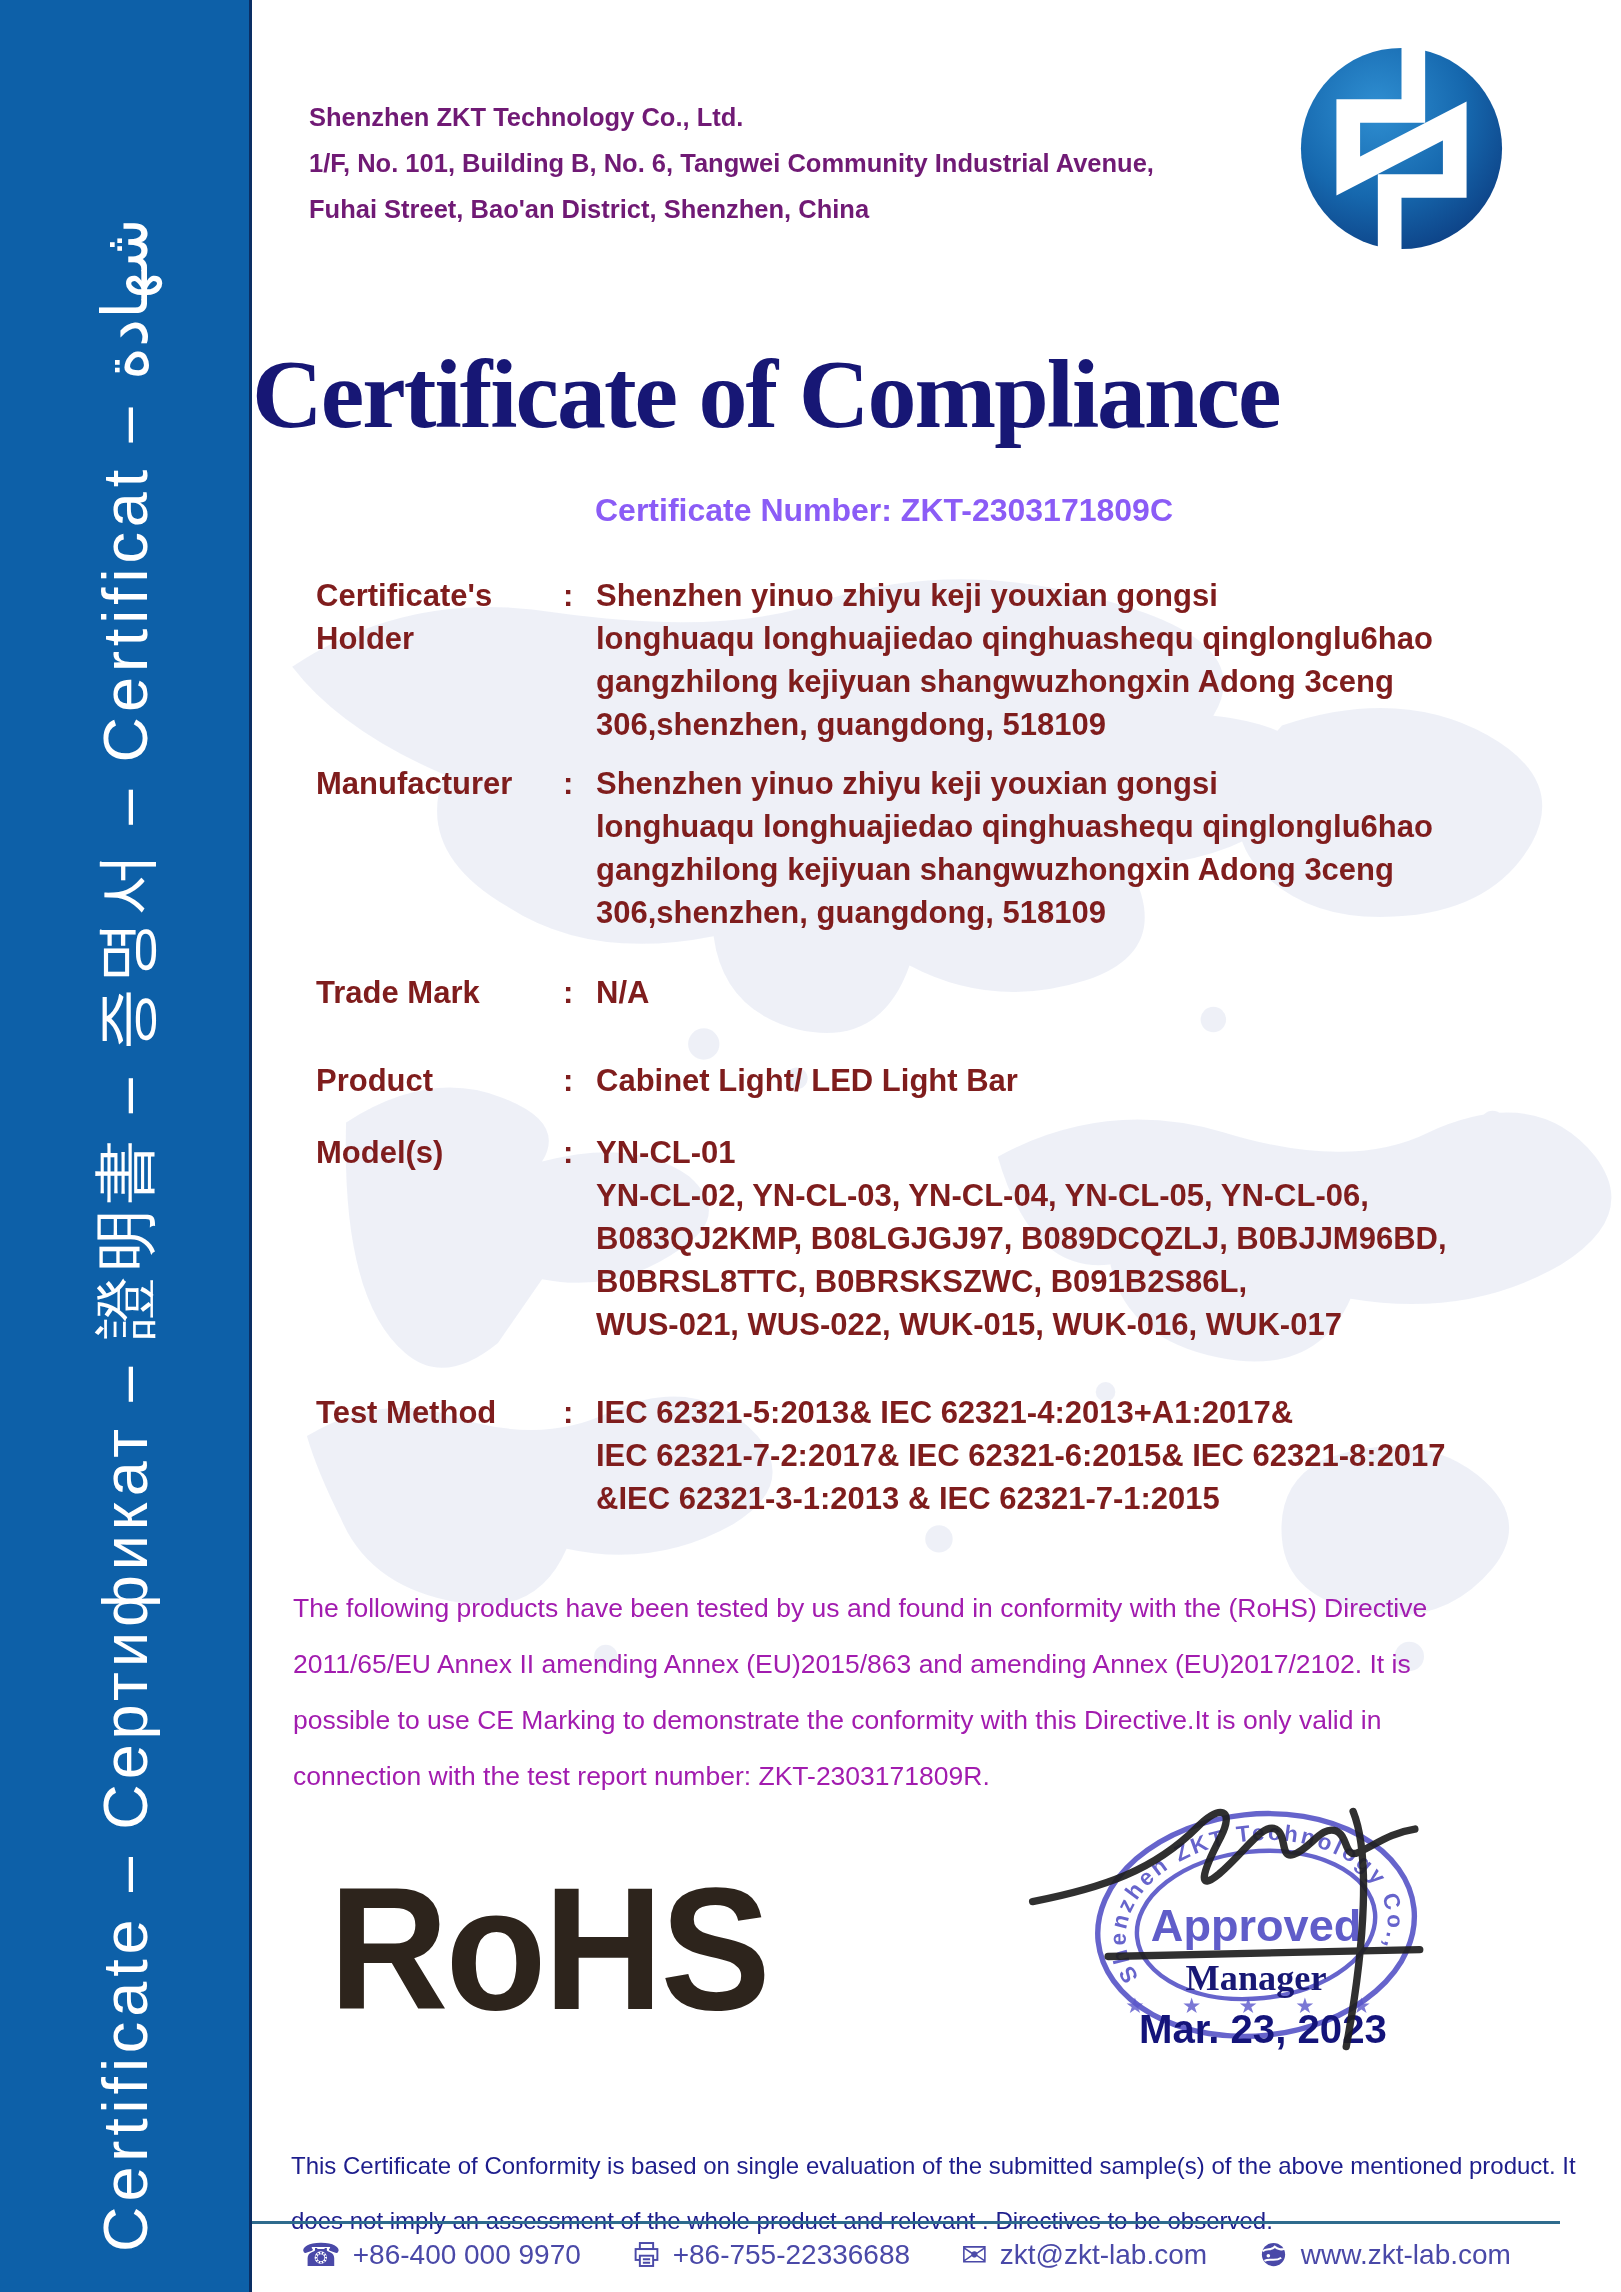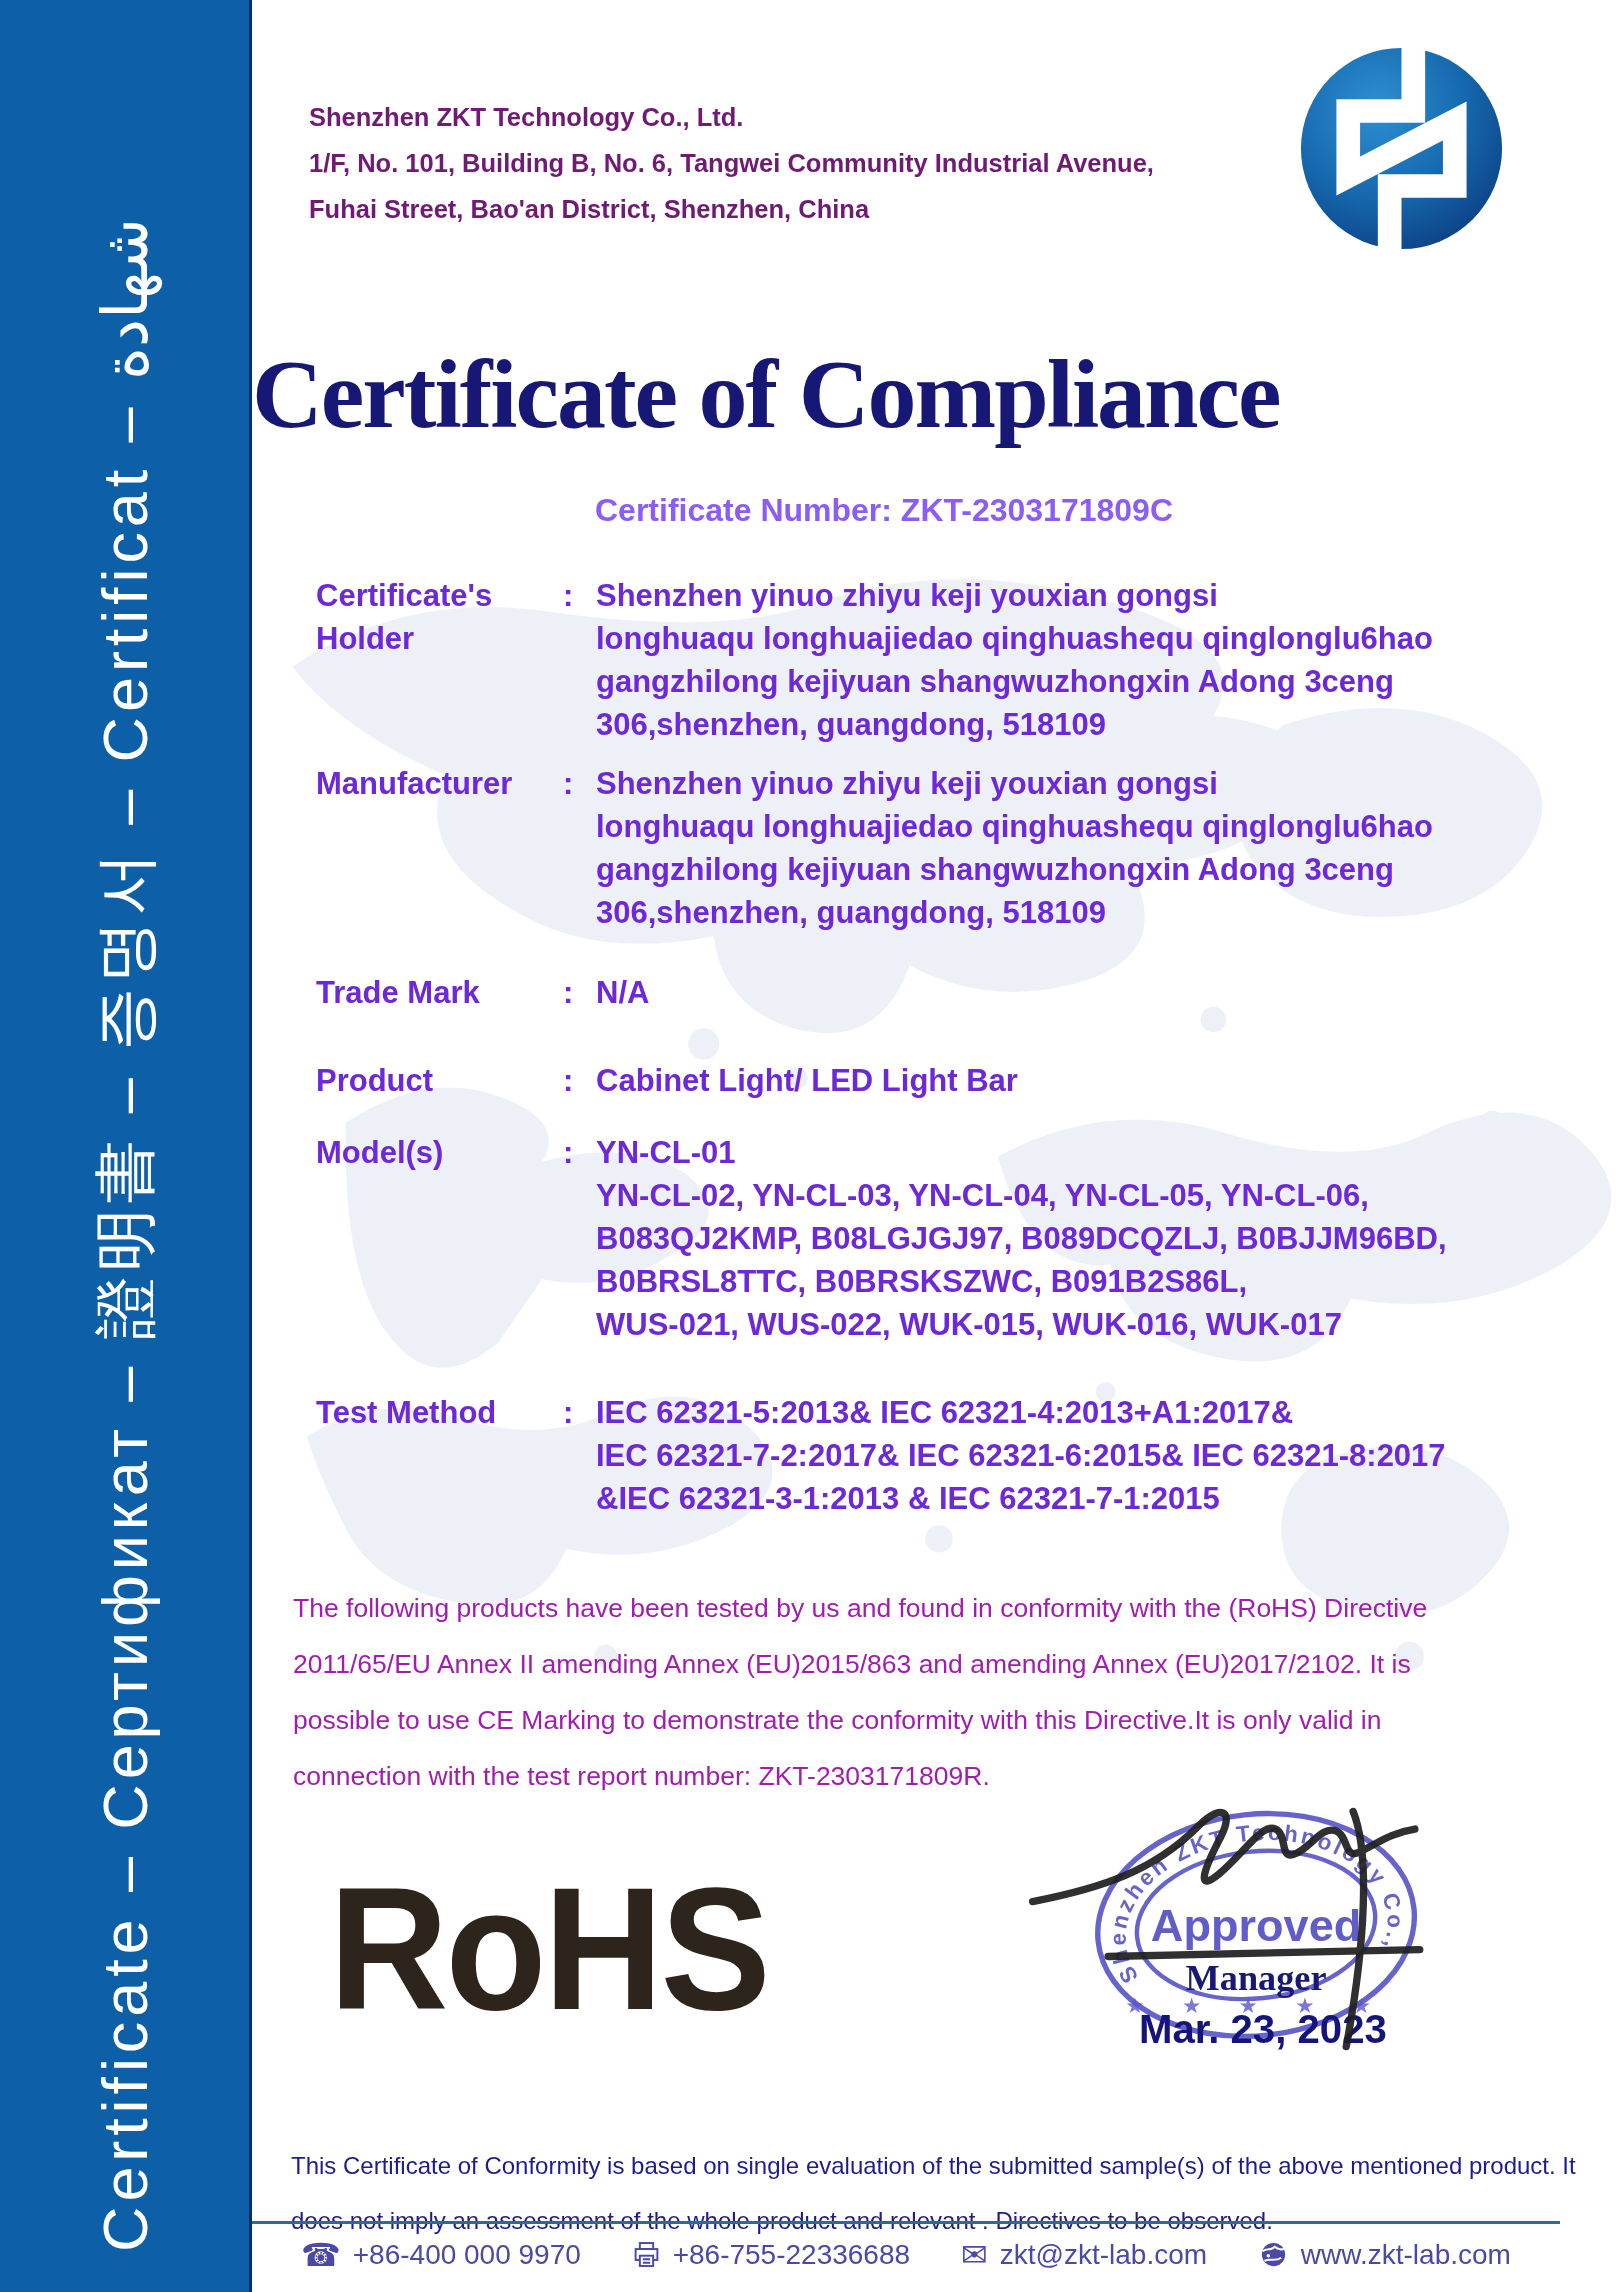--- a/index.html
+++ b/index.html
@@ -33,21 +33,21 @@
     font-family:"Liberation Serif","DejaVu Serif",serif; font-weight:bold;
     font-size:98px; letter-spacing:-2px; color:#171775; line-height:1.1; white-space:nowrap;
   }
   .certno {
     position:absolute; left:252px; top:492px; width:1264px; text-align:center;
     font-weight:bold; font-size:32px; color:#8b5cf6;
   }
   
   .fields {
     position:absolute; left:316px; top:574px; width:1257px;
-    color:#6d28d9; font-weight:bold; font-size:31px; line-height:43px;
+    color:#7f1d1d; font-weight:bold; font-size:31px; line-height:43px;
   }
   .frow { display:flex; align-items:flex-start; }
   .flabel { width:247px; flex:none; }
   .fcolon { width:33px; flex:none; }
   .fval { flex:1; }
   .mt16 { margin-top:15.7px; } .mt28 { margin-top:37px; }
   .mt30 { margin-top:29px; } .mt46 { margin-top:45px; }
   
   .statement {
     position:absolute; left:293px; top:1580px; width:1206px; margin:0;

